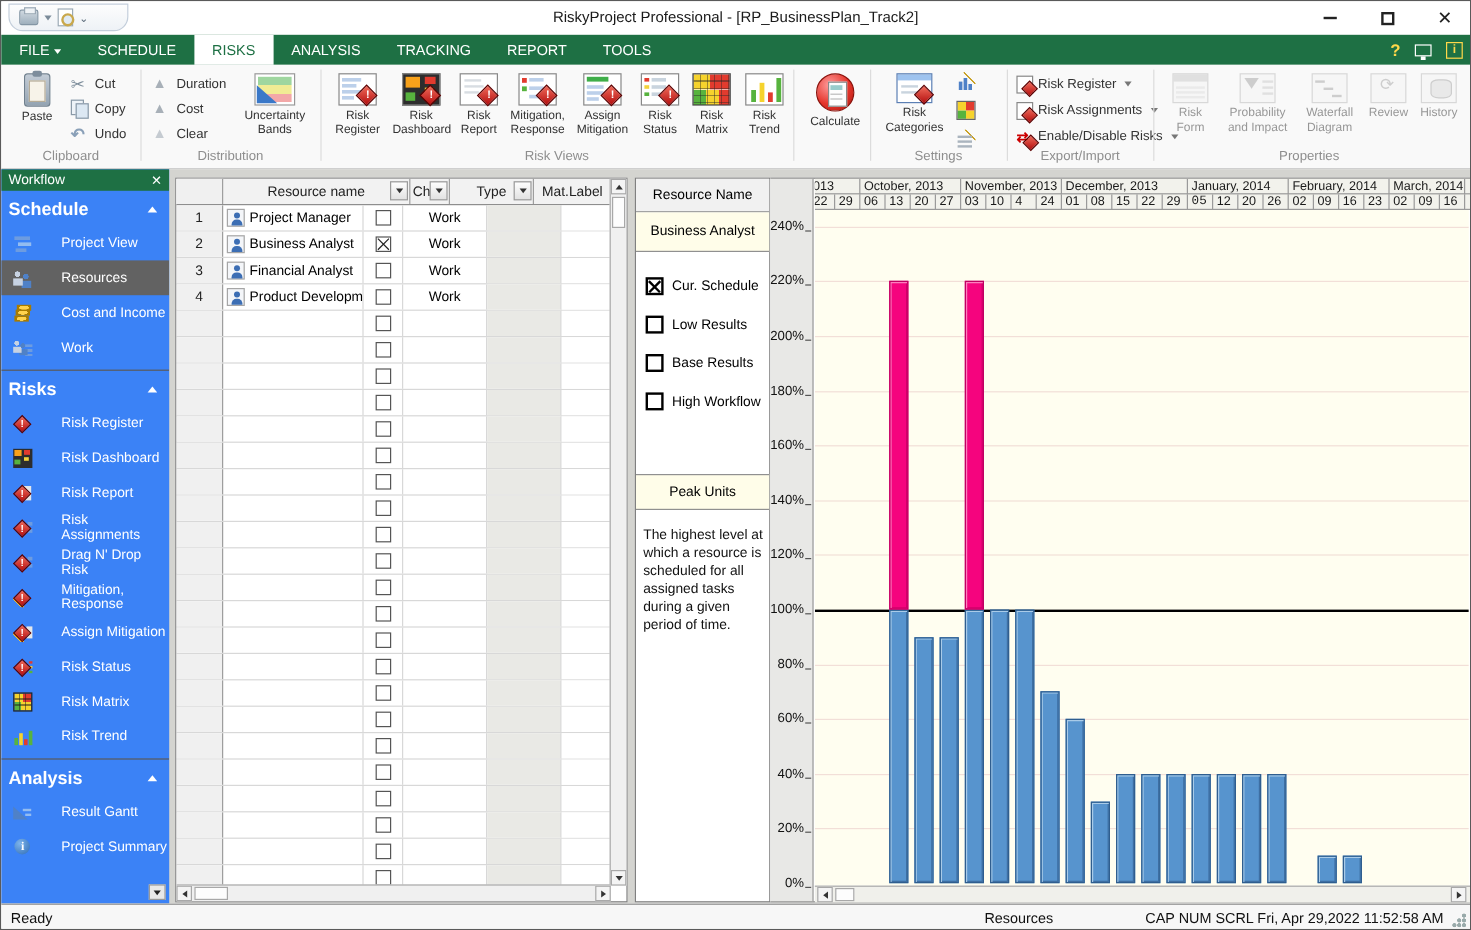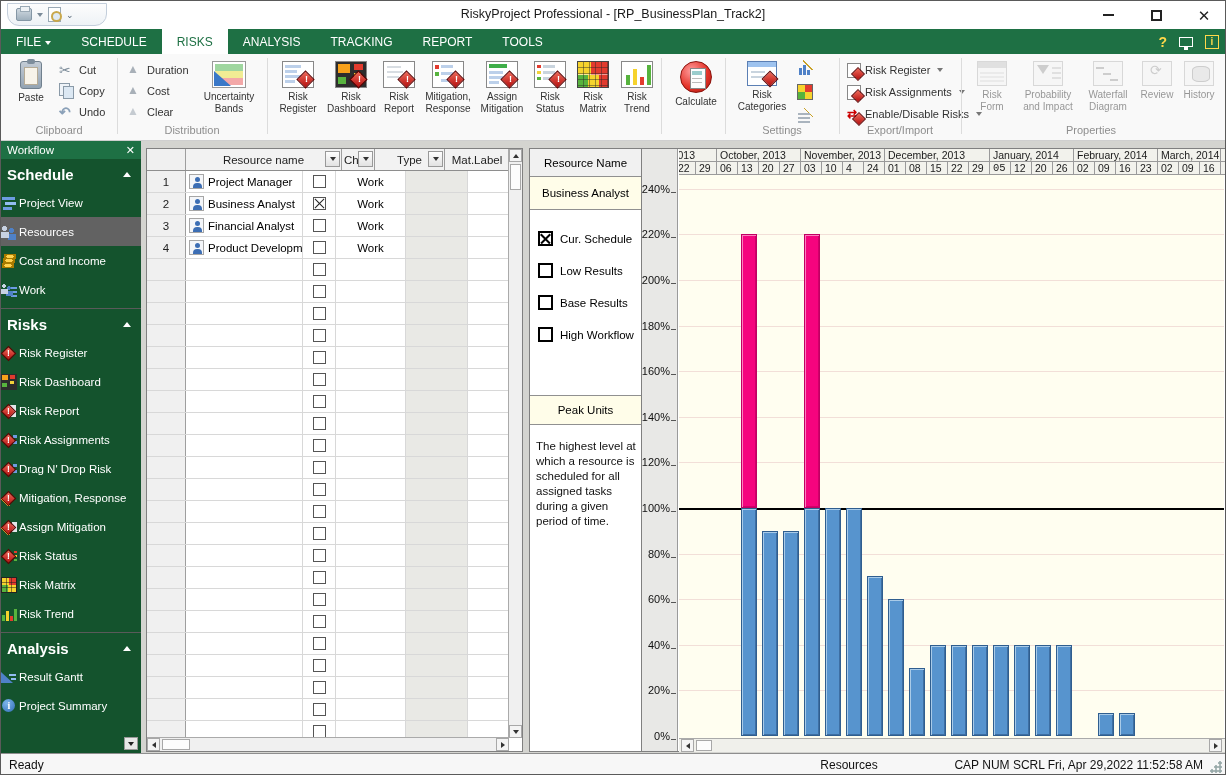--- a/index.html
+++ b/index.html
@@ -91,27 +91,27 @@
   .pi-prob::before { content:''; position:absolute; left:3px; top:3px; width:0; height:0; border-left:6px solid transparent; border-right:6px solid transparent; border-top:9px solid #9aa4ae; }
   .pi-prob { background-image:linear-gradient(#c9c9c9,#c9c9c9),linear-gradient(#c9c9c9,#c9c9c9),linear-gradient(#c9c9c9,#c9c9c9); background-size:9px 2px,9px 2px,9px 2px; background-position:18px 5px,18px 10px,18px 15px; }
   .pi-wfall { background-image:linear-gradient(#9aa4ae,#9aa4ae),linear-gradient(#9aa4ae,#9aa4ae),linear-gradient(#9aa4ae,#9aa4ae); background-size:8px 2px,8px 2px,8px 2px; background-position:2px 5px,9px 11px,16px 17px; }
   .pi-review::before { content:'⟳'; position:absolute; left:7px; top:2px; font-size:14px; color:#9aa4ae; }
   .pi-hist::before { content:''; position:absolute; left:7px; top:4px; width:16px; height:14px; background:#d7dbdf; border:1px solid #9aa4ae; border-radius:7px/4px; }
 
   
   .content-bg { position:absolute; left:0; top:140px; width:100%; height:612px; background:#d4d4d0; }
 
   
-  .workflow { position:absolute; left:0; top:140px; width:140px; height:612px; background:#14532d; color:#fff; overflow:hidden; }
+  .workflow { position:absolute; left:0; top:140px; width:140px; height:612px; background:#3b82f6; color:#fff; overflow:hidden; }
   .wf-titlebar { height:18px; background:#1E7044; display:flex; align-items:center; justify-content:space-between; padding:0 6px; font-size:11.5px; }
   .wf-close { color:#fff; font-size:11px; cursor:pointer; }
   .wf-sec-h { display:flex; align-items:center; justify-content:space-between; padding:7px 10px 5px 6px; font-size:15px; font-weight:bold; cursor:pointer; }
   .wf-sec-h.bordered { border-top:1px solid #5a5a5a; margin-top:4px; }
   .wf-caret-up { width:0; height:0; border-left:4px solid transparent; border-right:4px solid transparent; border-bottom:5px solid #fff; }
-  .wf-item { display:flex; align-items:center; gap:2px; height:29px; padding-left:0; font-size:11.5px; cursor:pointer; }
+  .wf-item { display:flex; align-items:center; gap:24px; height:29px; padding-left:10px; font-size:11.5px; cursor:pointer; }
   .wf-item.selected { background:#626262; }
   .wf-bottom-btn { position:absolute; right:3px; bottom:3px; width:14px; height:13px; background:#e8e8e8; border:1px solid #999; display:flex; align-items:center; justify-content:center; cursor:pointer; }
   .wf-bottom-btn::before { content:''; width:0; height:0; border-left:3.5px solid transparent; border-right:3.5px solid transparent; border-top:4px solid #222; }
 
   .wi { position:relative; width:16px; height:16px; flex:none; background-repeat:no-repeat; }
   .wi.dmd::before { content:''; position:absolute; width:9px; height:9px; left:2px; top:3px; background:linear-gradient(135deg,#ef6a5a,#b40f0f); transform:rotate(45deg); border:1px solid #5e0000; }
   .wi.dmd::after { content:'!'; position:absolute; left:6px; top:2px; color:#fff; font:bold 8.5px/12px "Liberation Sans",sans-serif; }
   .wi-project-view { background-image:linear-gradient(#6d9ce0,#6d9ce0),linear-gradient(#93bcf0,#93bcf0),linear-gradient(#6d9ce0,#6d9ce0); background-size:13px 3px,11px 3px,9px 3px; background-position:1px 2px,4px 7px,2px 12px; }
   .wi-resources { background-image:radial-gradient(circle,#c7d2e2 0 45%,transparent 50%),radial-gradient(circle,#4f81c7 0 45%,transparent 50%),linear-gradient(#c7d2e2,#c7d2e2),linear-gradient(#4f81c7,#4f81c7); background-size:7px 7px,7px 7px,8px 6px,8px 6px; background-position:0 1px,7px 3px,0 8px,7px 10px; }
   .wi-cost-and-income { background-image:radial-gradient(ellipse closest-side,#ffd24d 0 65%,#a87b00 70% 100%),radial-gradient(ellipse closest-side,#ffd24d 0 65%,#a87b00 70% 100%),radial-gradient(ellipse closest-side,#ffd24d 0 65%,#a87b00 70% 100%); background-size:12px 5px; background-position:1px 10px,2px 5.5px,3px 1px; }
@@ -326,20 +326,21 @@
         </div>
         <div class="rbtn" style="left: 570px; width: 44px;">
           <span class="ric ic-rv ri-risk-matrix"></span>
           <div class="rlab">Risk Matrix</div>
         </div>
         <div class="rbtn" style="left: 614px; width: 44px;">
           <span class="ric ic-rv ri-risk-trend"></span>
           <div class="rlab">Risk Trend</div>
         </div>
       </div>
+    <div class="grp-label" style="left:266px;width:394px;">Risk Views</div>
     <div class="rsep" style="left:660px;"></div>
 
     <div class="rbtn" style="left:668px;width:54px;">
       <span class="ric ic-calc"></span>
       <div class="rlab">Calculate</div>
     </div>
     <div class="rsep" style="left:724px;"></div>
 
     <div class="rbtn" style="left:732px;width:58px;">
       <span class="ric ic-cats"></span>

